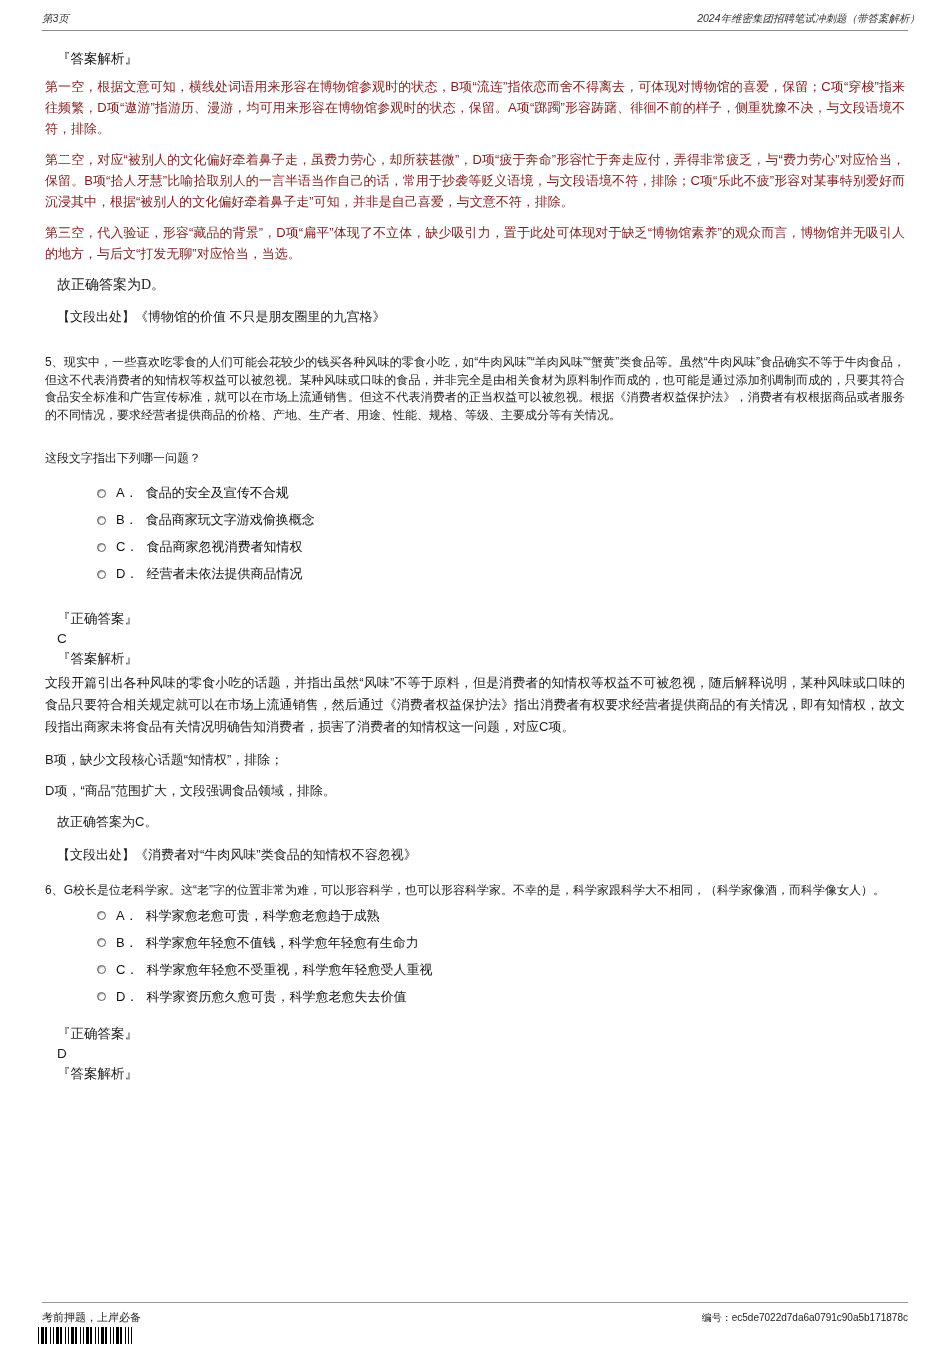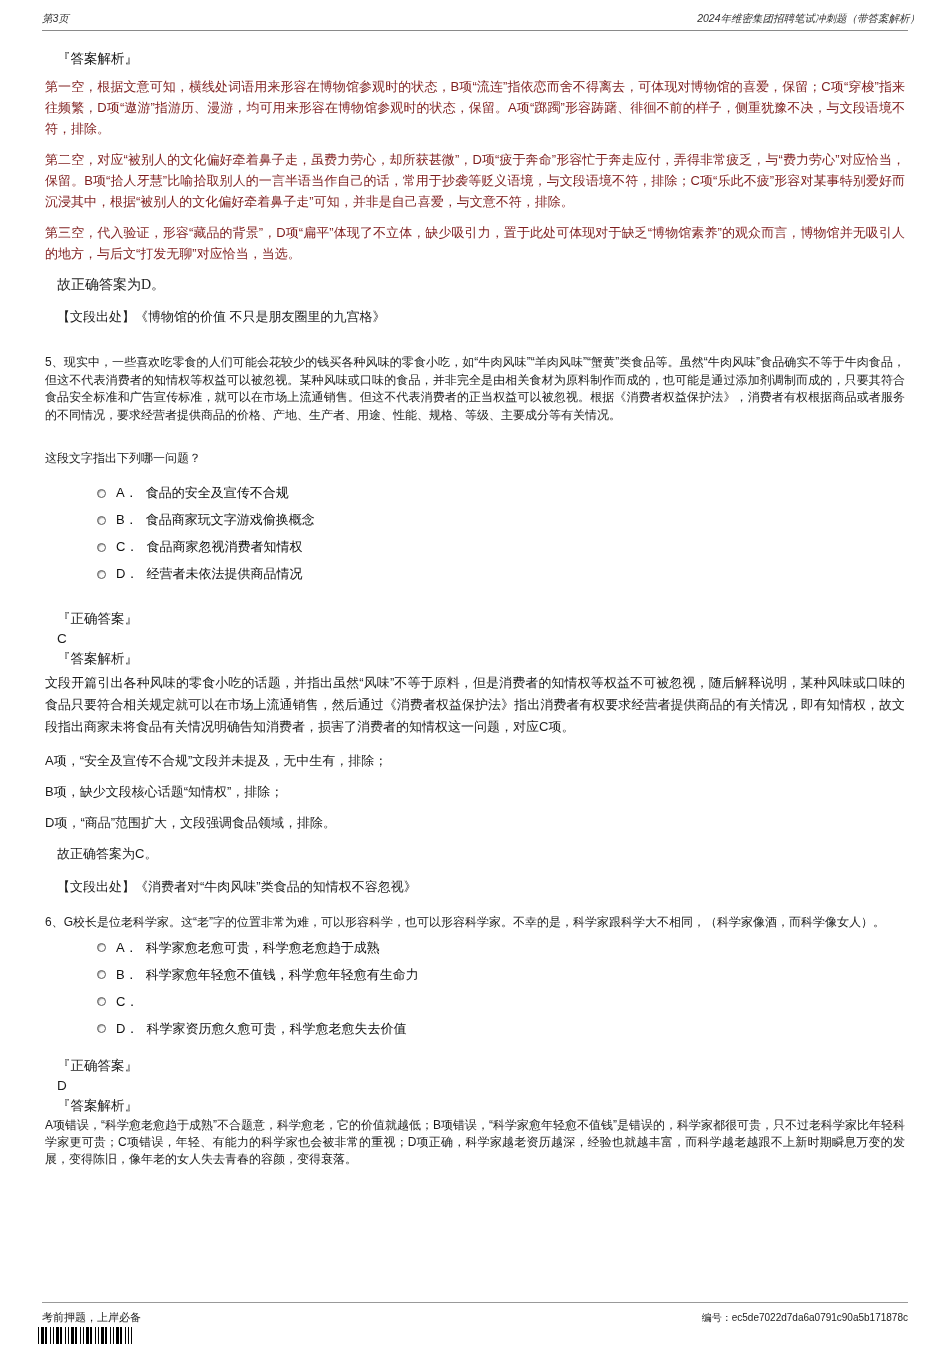--- a/index.html
+++ b/index.html
@@ -225,21 +225,20 @@
         <span class="radio"></span>
         <span class="opt-letter">D．</span>
         <span class="opt-text">经营者未依法提供商品情况</span>
       </div>
     </div>
 
     <div class="correct-heading">『正确答案』</div>
     <div class="answer-letter">C</div>
     <div class="analysis-heading2">『答案解析』</div>
     <p class="analysis-body">文段开篇引出各种风味的零食小吃的话题，并指出虽然“风味”不等于原料，但是消费者的知情权等权益不可被忽视，随后解释说明，某种风味或口味的食品只要符合相关规定就可以在市场上流通销售，然后通过《消费者权益保护法》指出消费者有权要求经营者提供商品的有关情况，即有知情权，故文段指出商家未将食品有关情况明确告知消费者，损害了消费者的知情权这一问题，对应C项。</p>
-    <div class="point first">A项，“安全及宣传不合规”文段并未提及，无中生有，排除；</div>
     <div class="point">B项，缺少文段核心话题“知情权”，排除；</div>
     <div class="point">D项，“商品”范围扩大，文段强调食品领域，排除。</div>
     <div class="conclusion2">故正确答案为C。</div>
     <div class="source2">【文段出处】《消费者对“牛肉风味”类食品的知情权不容忽视》</div>
 
     <p class="stem q6">6、G校长是位老科学家。这“老”字的位置非常为难，可以形容科学，也可以形容科学家。不幸的是，科学家跟科学大不相同，（科学家像酒，而科学像女人）。</p>
 
     <div class="options q6">
       <div class="option">
         <span class="radio"></span>
@@ -247,32 +246,32 @@
         <span class="opt-text">科学家愈老愈可贵，科学愈老愈趋于成熟</span>
       </div>
       <div class="option">
         <span class="radio"></span>
         <span class="opt-letter">B．</span>
         <span class="opt-text">科学家愈年轻愈不值钱，科学愈年轻愈有生命力</span>
       </div>
       <div class="option">
         <span class="radio"></span>
         <span class="opt-letter">C．</span>
+        <span class="opt-text">科学家愈年轻愈不受重视，科学愈年轻愈受人重视</span>
       </div>
       <div class="option">
         <span class="radio"></span>
         <span class="opt-letter">D．</span>
         <span class="opt-text">科学家资历愈久愈可贵，科学愈老愈失去价值</span>
       </div>
     </div>
 
     <div class="correct-heading q6">『正确答案』</div>
     <div class="answer-letter">D</div>
     <div class="analysis-heading2">『答案解析』</div>
-    <p class="analysis-small">A项错误，“科学愈老愈趋于成熟”不合题意，科学愈老，它的价值就越低；B项错误，“科学家愈年轻愈不值钱”是错误的，科学家都很可贵，只不过老科学家比年轻科学家更可贵；C项错误，年轻、有能力的科学家也会被非常的重视；D项正确，科学家越老资历越深，经验也就越丰富，而科学越老越跟不上新时期瞬息万变的发展，变得陈旧，像年老的女人失去青春的容颜，变得衰落。</p>
 
   </div>
 
   <div class="ftr-rule"></div>
   <div class="ftr">
     <span>考前押题，上岸必备</span>
     <span class="serial"><span>编号：</span><span>ec5de7022d7da6a0791c90a5b171878c</span></span>
   </div>
   <div class="barcode"></div>
 

